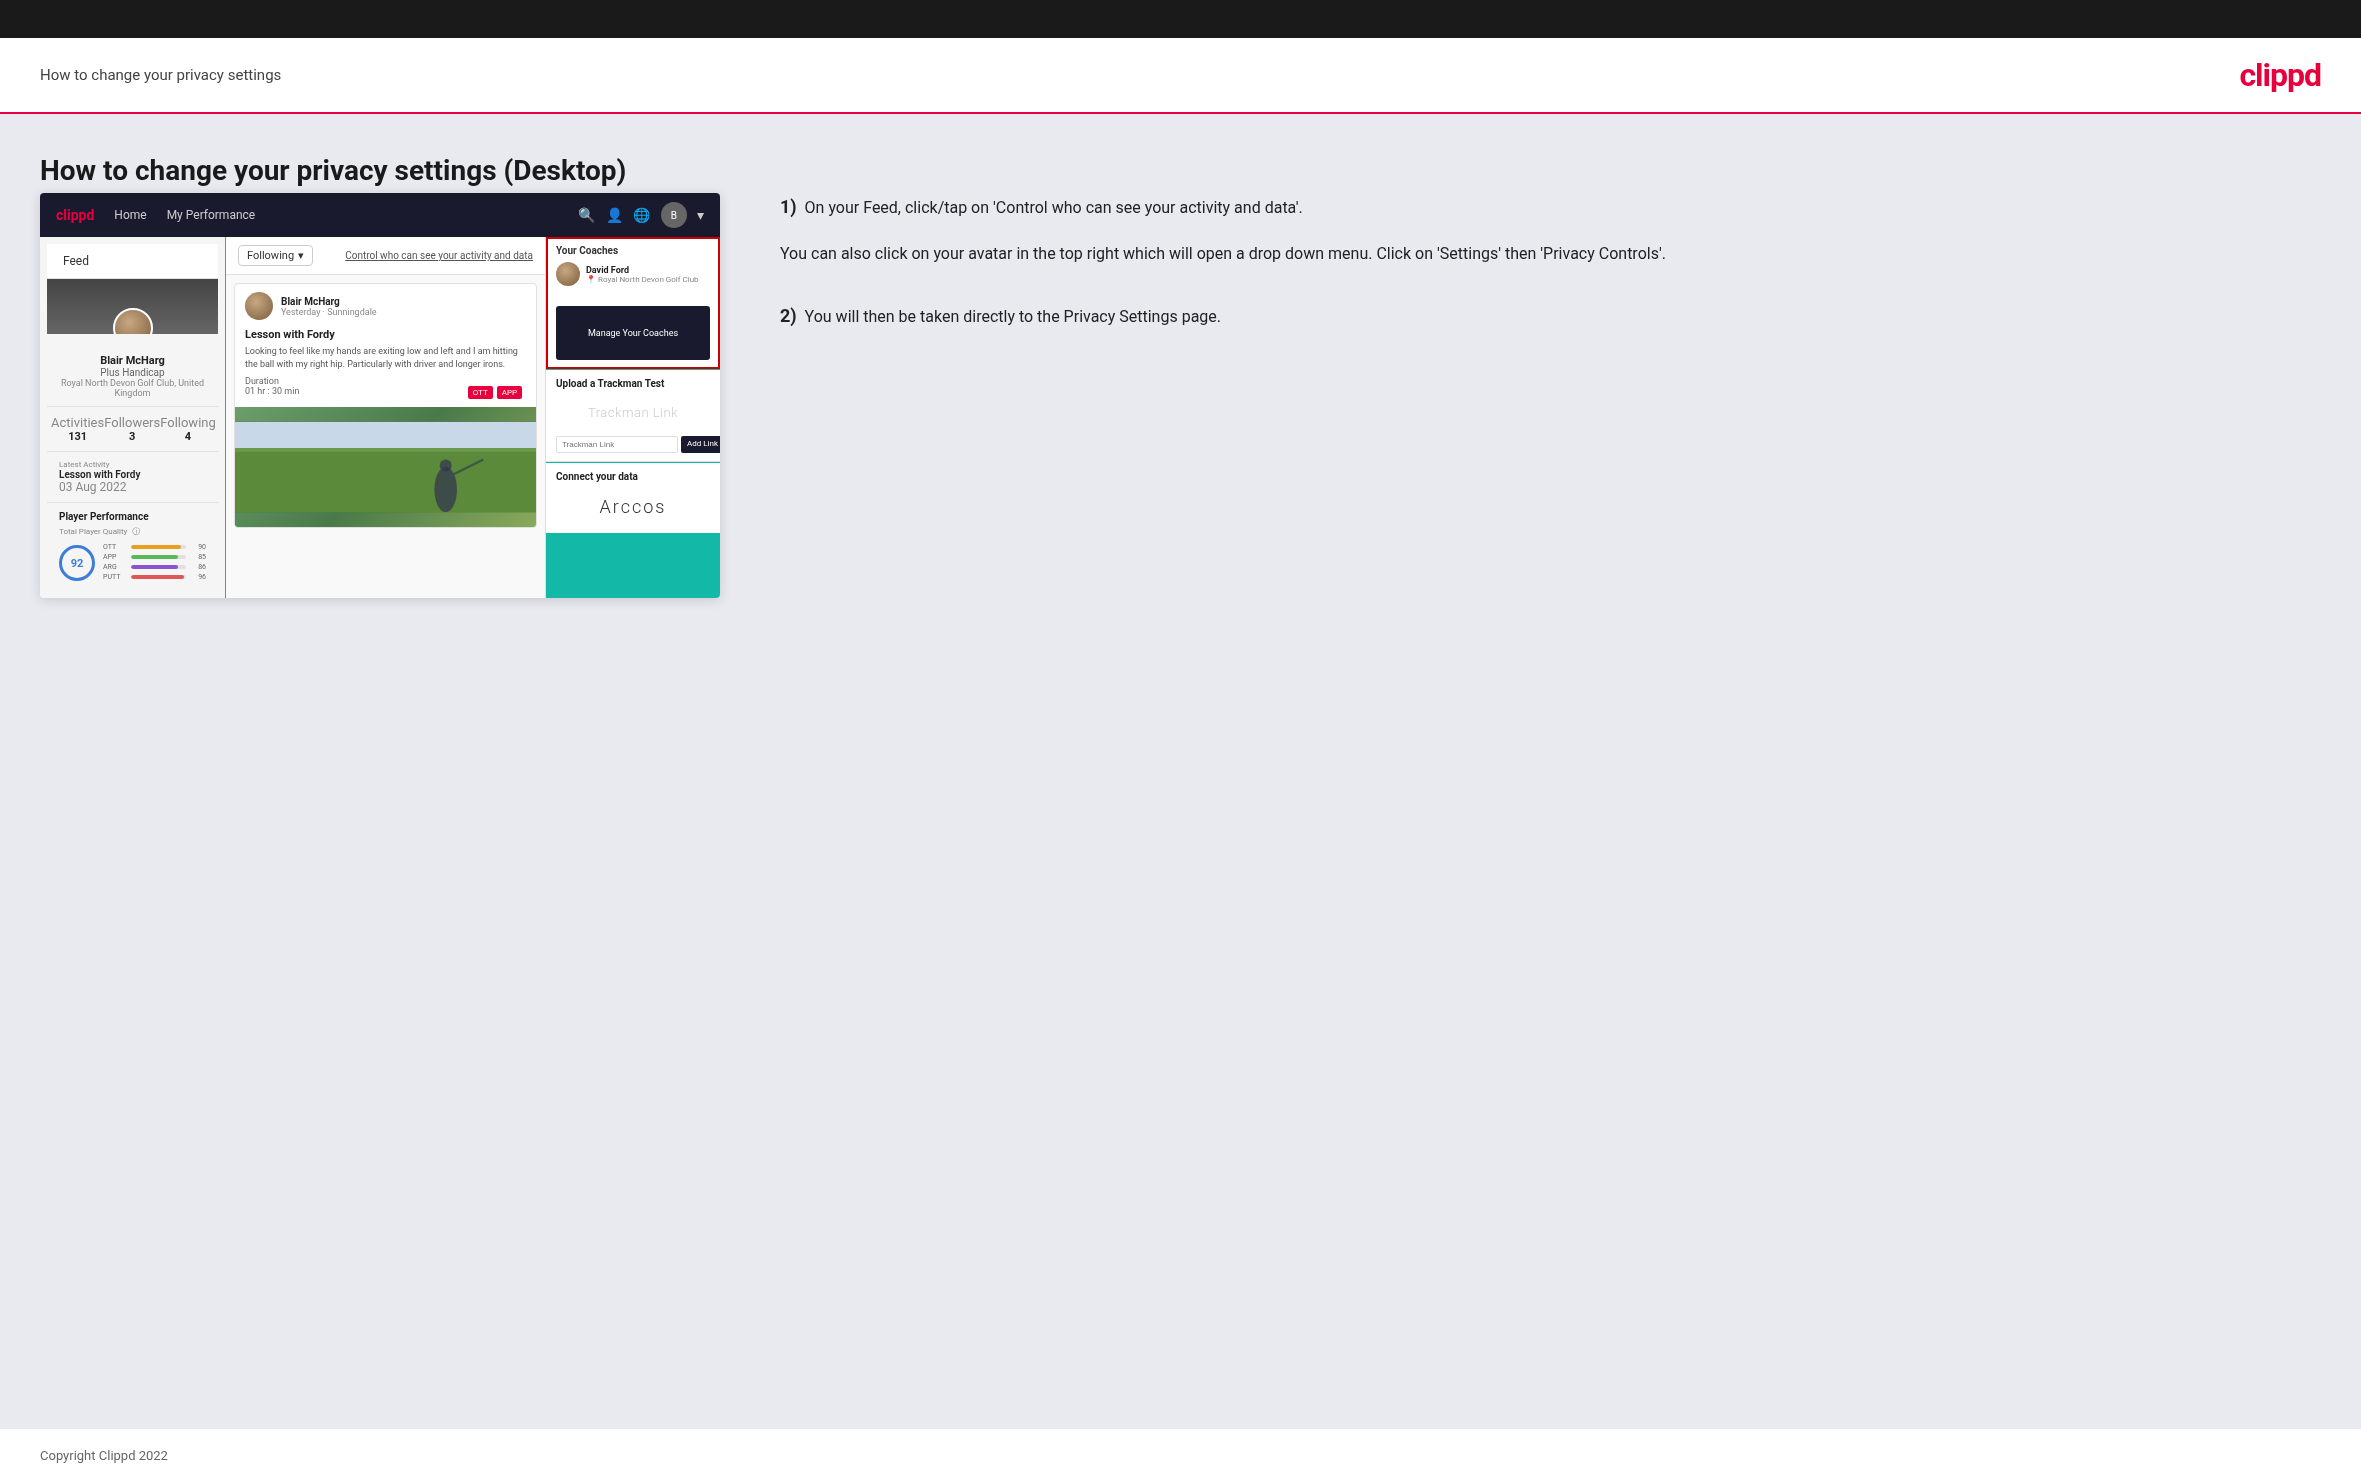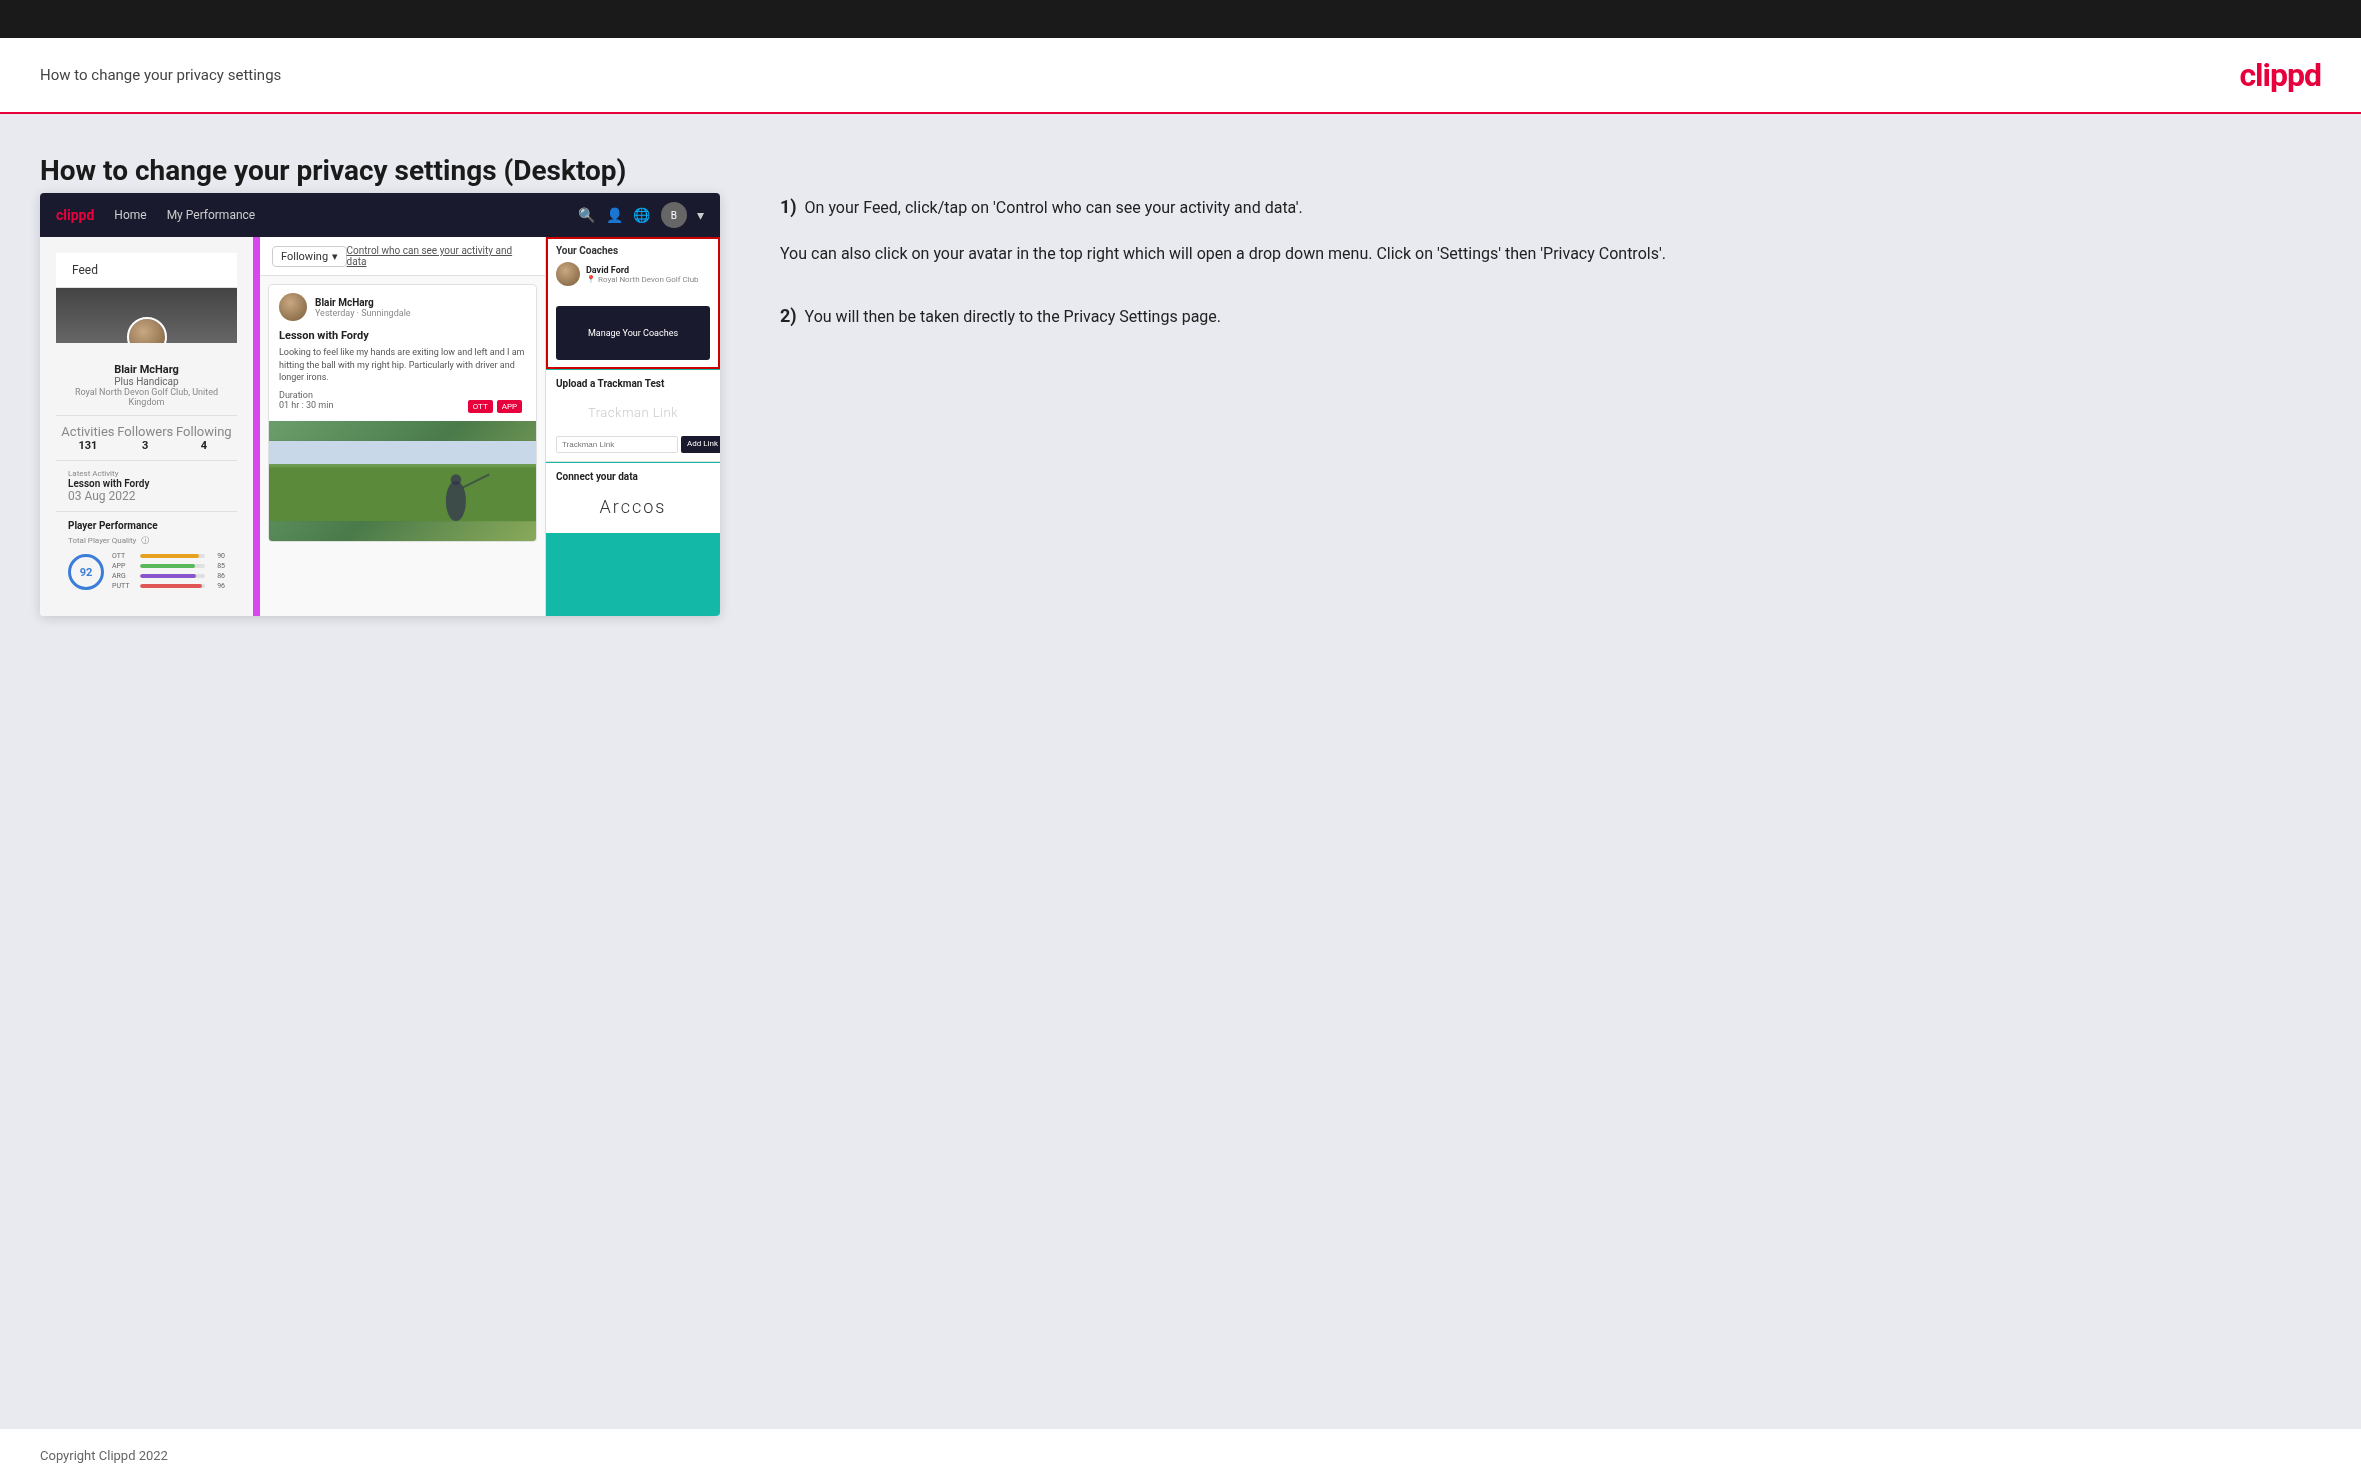--- a/index.html
+++ b/index.html
@@ -118,24 +118,24 @@
       font-size: 10px;
     }
 
     
     .app-body {
       display: flex;
     }
 
     
     .app-sidebar {
-      width: 220px;
+      width: 186px;
       background: #f5f5f5;
-      border-right: 7px solid #d946ef;
-      padding: 16px;
+      border-right: 1px solid #d946ef;
+      padding: 7px;
       flex-shrink: 0;
     }
 
     .sidebar-tab {
       padding: 10px 16px;
       font-size: 12px;
       color: #333;
       border-bottom: 1px solid #e0e0e0;
       background: #fff;
     }

